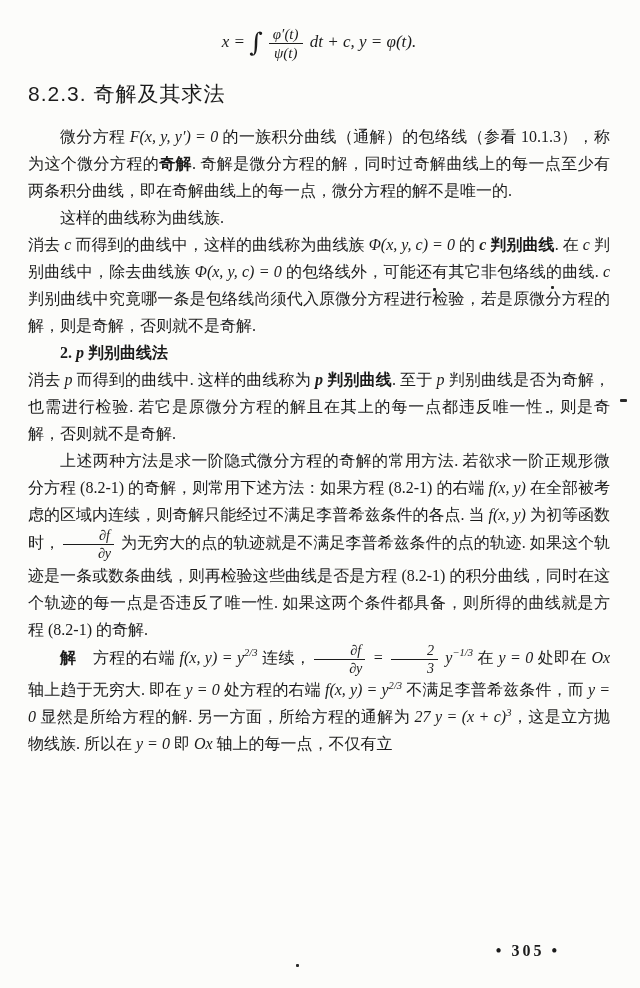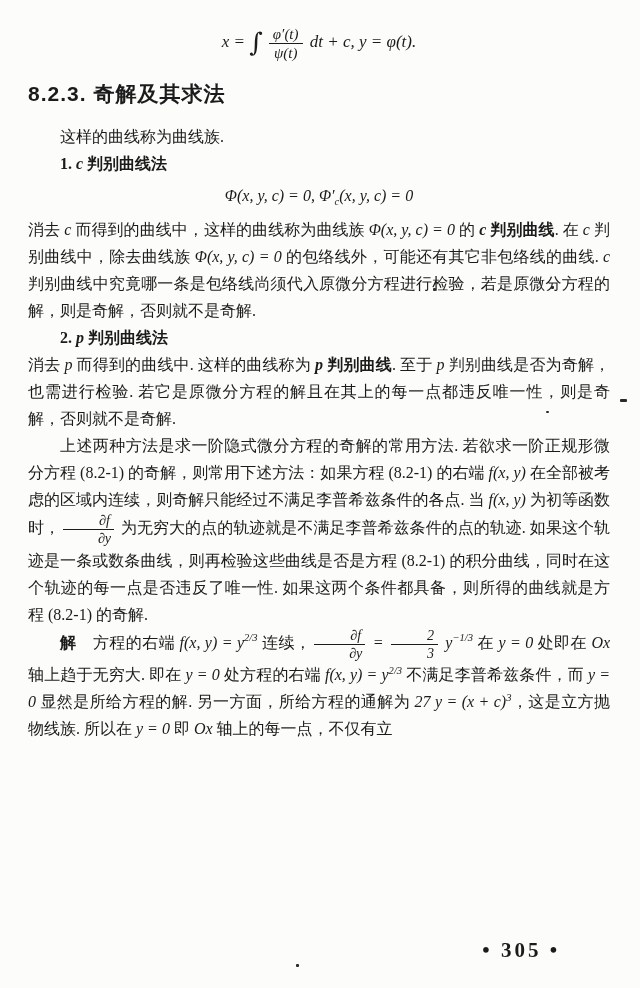--- a/index.html
+++ b/index.html
@@ -28,21 +28,21 @@
     text-align: center;
     text-indent: 0;
     margin: 5px 0 7px;
   }
   .blk.formula.lead {
     margin: 10px 0 18px;
     font-size: 17px;
   }
   .blk.heading {
     font-family: "Liberation Sans", "DejaVu Sans", sans-serif;
-    font-weight: 700;
+    font-weight: 400;
     font-size: 21px;
     letter-spacing: 1px;
     line-height: 30px;
     margin: 15px 0 14px;
   }
   .run.bold { font-weight: 700; }
   .run.math {
     font-family: "Liberation Serif", "DejaVu Serif", serif;
     font-style: italic;
   }
@@ -80,21 +80,21 @@
     font-family: Liberation Serif, serif;
   }
   .fden {
     display: block;
     padding-top: 1px;
   }
   .page-number {
     position: absolute;
     right: 80px;
     bottom: 24px;
-    font-size: 21px;
+    font-size: 16px;
     font-weight: 700;
     letter-spacing: 3px;
   }
   .speck {
     position: absolute;
     background: #2a2a2a;
     border-radius: 1px;
   }
   .s1 { left: 620px; top: 399px; width: 7px; height: 3px; }
   .s2 { left: 433px; top: 288px; width: 3px; height: 3px; }
@@ -102,23 +102,22 @@
   .s4 { left: 296px; top: 964px; width: 3px; height: 3px; }
   .s5 { left: 546px; top: 411px; width: 3px; height: 2px; }
 </style>
 </head>
 <body>
 
 <div class="page">
   <main class="page-body">
       <div class="blk formula lead"><span class="run math">x = </span><span class="run intg">∫</span><span class="frac"><span class="fnum">φ′(t)</span><span class="fden">ψ(t)</span></span><span class="run math"> dt + c,   y = φ(t).</span></div>
       <div class="blk heading"><span class="run">8.2.3. 奇解及其求法</span></div>
+      <div class="blk para indent"><span class="run">微分方程 </span><span class="run math">F(x, y, y′) = 0</span><span class="run"> 的一族积分曲线（通解）的包络线（参看 10.1.3），称为这个微分方程的</span><span class="run bold">奇解</span><span class="run">. 奇解是微分方程的解，同时过奇解曲线上的每一点至少有两条积分曲线，即在奇解曲线上的每一点，微分方程的解不是唯一的.</span></div>
       <div class="blk para indent"><span class="run">这样的曲线称为曲线族.</span></div>
-      <div class="blk para indent"><span class="run bold">1. </span><span class="run bold math">c</span><span class="run bold"> 判别曲线法</span></div>
-      <div class="blk formula"><span class="run math">Φ(x, y, c) = 0,  Φ′</span><span class="run math sub">c</span><span class="run math">(x, y, c) = 0</span></div>
       <div class="blk para"><span class="run">消去 </span><span class="run math">c</span><span class="run"> 而得到的曲线中，这样的曲线称为曲线族 </span><span class="run math">Φ(x, y, c) = 0</span><span class="run"> 的 </span><span class="run bold math">c</span><span class="run bold"> 判别曲线</span><span class="run">. 在 </span><span class="run math">c</span><span class="run"> 判别曲线中，除去曲线族 </span><span class="run math">Φ(x, y, c) = 0</span><span class="run"> 的包络线外，可能还有其它非包络线的曲线. </span><span class="run math">c</span><span class="run"> 判别曲线中究竟哪一条是包络线尚须代入原微分方程进行检验，若是原微分方程的解，则是奇解，否则就不是奇解.</span></div>
       <div class="blk para indent"><span class="run bold">2. </span><span class="run bold math">p</span><span class="run bold"> 判别曲线法</span></div>
       <div class="blk para"><span class="run">消去 </span><span class="run math">p</span><span class="run"> 而得到的曲线中. 这样的曲线称为 </span><span class="run bold math">p</span><span class="run bold"> 判别曲线</span><span class="run">. 至于 </span><span class="run math">p</span><span class="run"> 判别曲线是否为奇解，也需进行检验. 若它是原微分方程的解且在其上的每一点都违反唯一性，则是奇解，否则就不是奇解.</span></div>
       <div class="blk para indent"><span class="run">上述两种方法是求一阶隐式微分方程的奇解的常用方法. 若欲求一阶正规形微分方程 (8.2-1) 的奇解，则常用下述方法：如果方程 (8.2-1) 的右端 </span><span class="run math">f(x, y)</span><span class="run"> 在全部被考虑的区域内连续，则奇解只能经过不满足李普希兹条件的各点. 当 </span><span class="run math">f(x, y)</span><span class="run"> 为初等函数时，</span><span class="frac"><span class="fnum">∂f</span><span class="fden">∂y</span></span><span class="run"> 为无穷大的点的轨迹就是不满足李普希兹条件的点的轨迹. 如果这个轨迹是一条或数条曲线，则再检验这些曲线是否是方程 (8.2-1) 的积分曲线，同时在这个轨迹的每一点是否违反了唯一性. 如果这两个条件都具备，则所得的曲线就是方程 (8.2-1) 的奇解.</span></div>
       <div class="blk para indent"><span class="run bold">解</span><span class="run">　方程的右端 </span><span class="run math">f(x, y) = y</span><span class="run math sup">2/3</span><span class="run"> 连续，</span><span class="frac"><span class="fnum">∂f</span><span class="fden">∂y</span></span><span class="run math"> = </span><span class="frac"><span class="fnum">2</span><span class="fden">3</span></span><span class="run math"> y</span><span class="run math sup">−1/3</span><span class="run"> 在 </span><span class="run math">y = 0</span><span class="run"> 处即在 </span><span class="run math">Ox</span><span class="run"> 轴上趋于无穷大. 即在 </span><span class="run math">y = 0</span><span class="run"> 处方程的右端 </span><span class="run math">f(x, y) = y</span><span class="run math sup">2/3</span><span class="run"> 不满足李普希兹条件，而 </span><span class="run math">y = 0</span><span class="run"> 显然是所给方程的解. 另一方面，所给方程的通解为 </span><span class="run math">27 y = (x + c)</span><span class="run math sup">3</span><span class="run">，这是立方抛物线族. 所以在 </span><span class="run math">y = 0</span><span class="run"> 即 </span><span class="run math">Ox</span><span class="run"> 轴上的每一点，不仅有立</span></div>
     </main>
   <div class="page-number">• 305 •</div>
   <div class="speck s1"></div>
   <div class="speck s2"></div>
   <div class="speck s3"></div>

